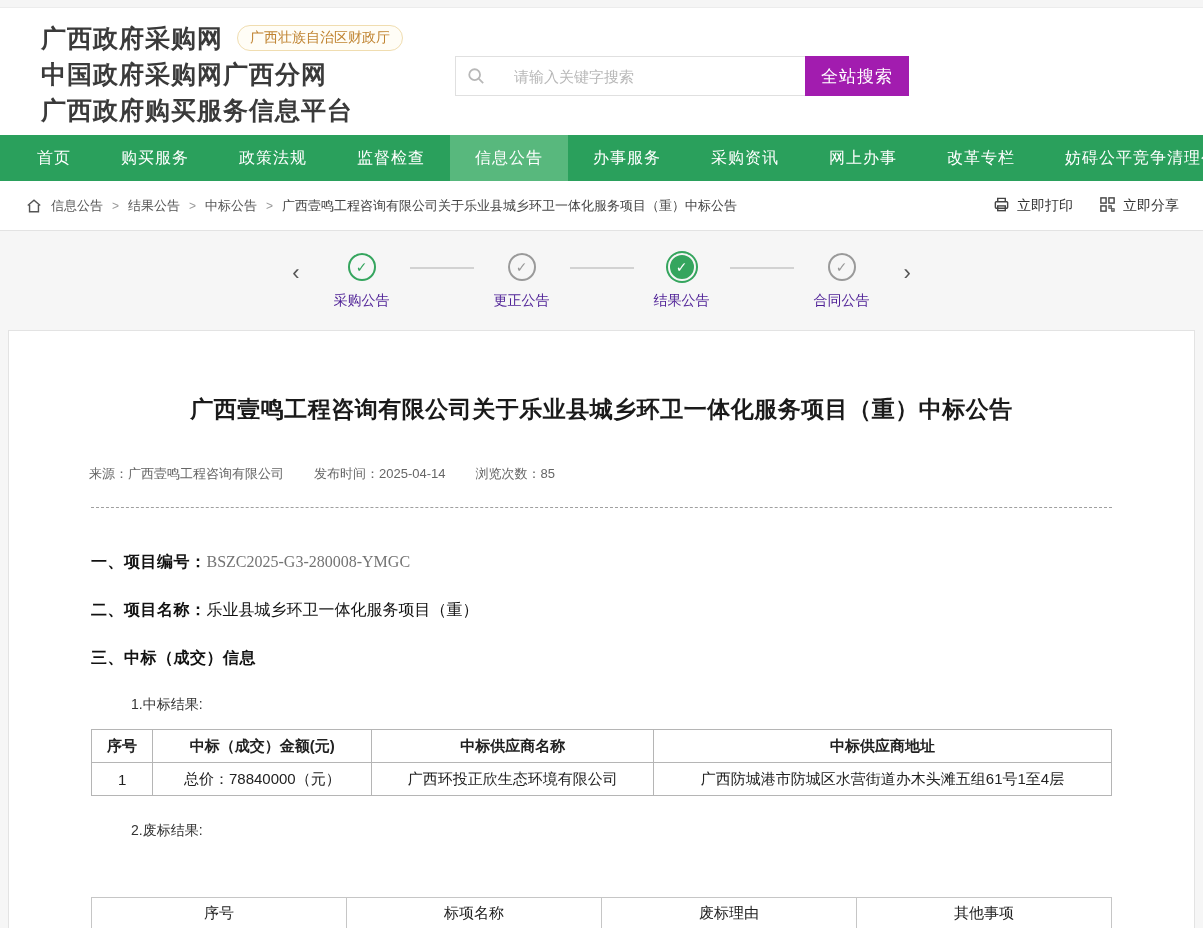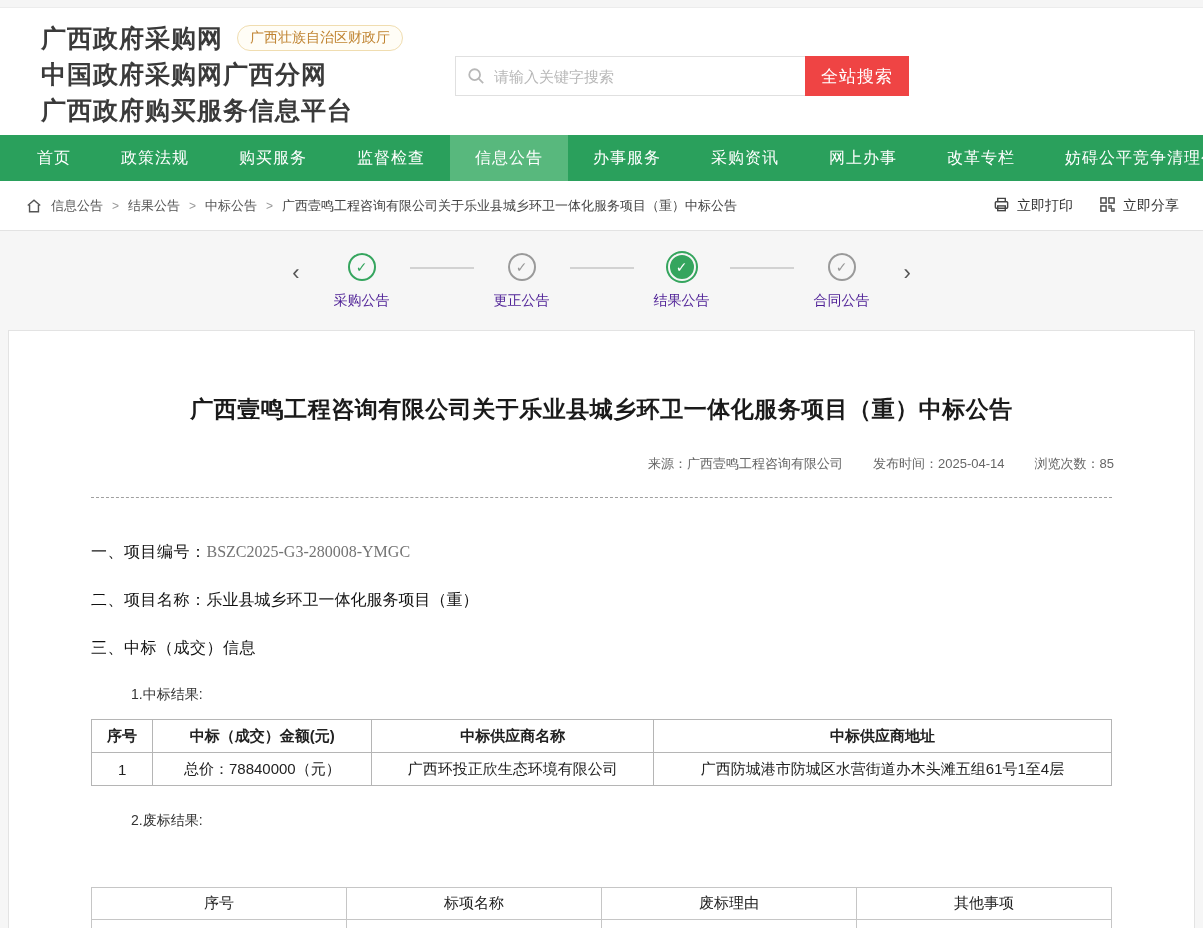--- a/index.html
+++ b/index.html
@@ -19,27 +19,27 @@
   .logo-text { font-size:25px; font-weight:bold; color:#3a3a3a; letter-spacing:1px; line-height:36px; white-space:nowrap; }
   .badge {
     font-size:14px; color:#c08432; background:#fffdf6;
     border:1px solid #f0ddb0; border-radius:14px; padding:3px 12px;
     font-weight:normal; white-space:nowrap;font-family:Liberation Mono, monospace;
   }
   .search-area { position:absolute; left:455px; top:48px; display:flex; }
   .search-box { position:relative; }
   .search-input {
     width:350px; height:40px; border:1px solid #e0e0e0; border-right:none;
-    padding:0 10px 0 38px; font-size:15px; color:#000000; outline:none;
+    padding:0 10px 0 58px; font-size:15px; color:#000000; outline:none;
     font-family:inherit;
   }
   .search-input::placeholder { color:#b8b8b8; }
   .search-icon { position:absolute; left:12px; top:11px; width:18px; height:18px; color:#b8b8b8; }
   .search-btn {
-    width:104px; height:40px; background:#ef4444; color:#fff; border:none;
+    width:104px; height:40px; background:#a21caf; color:#fff; border:none;
     font-size:17px; cursor:pointer; font-family:inherit; letter-spacing:1px;
   }
 
   
   .nav { height:46px; background:#2aa05c; display:flex; align-items:stretch; padding-left:12px; }
   .nav-item {
     display:flex; align-items:center; padding:0 25px; color:#fff; font-size:16px;
     cursor:pointer; white-space:nowrap; letter-spacing:1px;
   }
   .nav-item.active { background:#58b87d; }
@@ -75,26 +75,26 @@
   }
   .step-label { font-size:14px; color:#4c1d95; white-space:nowrap; }
   .connector { width:64px; height:2px; background:#d2d2d2; margin-top:14px; }
 
   
   .card {
     background:#fff; border:1px solid #e3e3e3; margin:0 8px; height:100%;
     padding:63px 80px 40px;
   }
   .article-title { text-align:center; font-size:23px; font-weight:bold; color:#1a1a1a; letter-spacing:0.5px; }
-  .article-meta { display:flex; justify-content:flex-end; gap:30px; margin-top:30px; font-size:13px; color:#666; }
+  .article-meta { display:flex; justify-content:flex-start; gap:30px; margin-top:40px; font-size:13px; color:#666; }
   .meta-divider { border-top:1px dashed #a0a0a0; margin:24px 2px 0; }
 
   .article-body { margin-top:44px; padding:0 2px; }
   .sec-line { margin-bottom:27px; font-size:16px; color:#111; }
-  .sec-label { font-weight:normal; letter-spacing:0.5px; }
+  .sec-label { font-weight:bold; letter-spacing:0.5px; }
   .sec-code { font-family:"Liberation Serif","DejaVu Serif",serif; font-size:16px; color:#737373; }
   .sub-line { margin:24px 0 15px 40px; font-size:14px; color:#333; }
   .sub-line.second { margin-top:26px; margin-bottom:8px; }
 
   table.data-table { width:100%; border-collapse:collapse; table-layout:fixed; }
   .data-table th, .data-table td {
     border:1px solid #b5b5b5; height:33px; text-align:center; vertical-align:middle;
     font-size:15px; color:#222; padding:0 8px; overflow:hidden; white-space:nowrap;
   }
   .award-table th { font-weight:bold; }
@@ -129,22 +129,22 @@
           </svg>
       </span>
       <input class="search-input" type="text" placeholder="请输入关键字搜索" style="">
     </div>
     <button class="search-btn">全站搜索</button>
   </div>
 </header>
 
 <nav class="nav">
   <div class="nav-item">首页</div>
+  <div class="nav-item">购买服务</div>
   <div class="nav-item">政策法规</div>
-  <div class="nav-item">购买服务</div>
   <div class="nav-item">监督检查</div>
   <div class="nav-item active">信息公告</div>
   <div class="nav-item">办事服务</div>
   <div class="nav-item">采购资讯</div>
   <div class="nav-item">网上办事</div>
   <div class="nav-item">改革专栏</div>
   <div class="nav-item">妨碍公平竞争清理公示</div>
 </nav>
 
 <div class="breadcrumb-bar">

